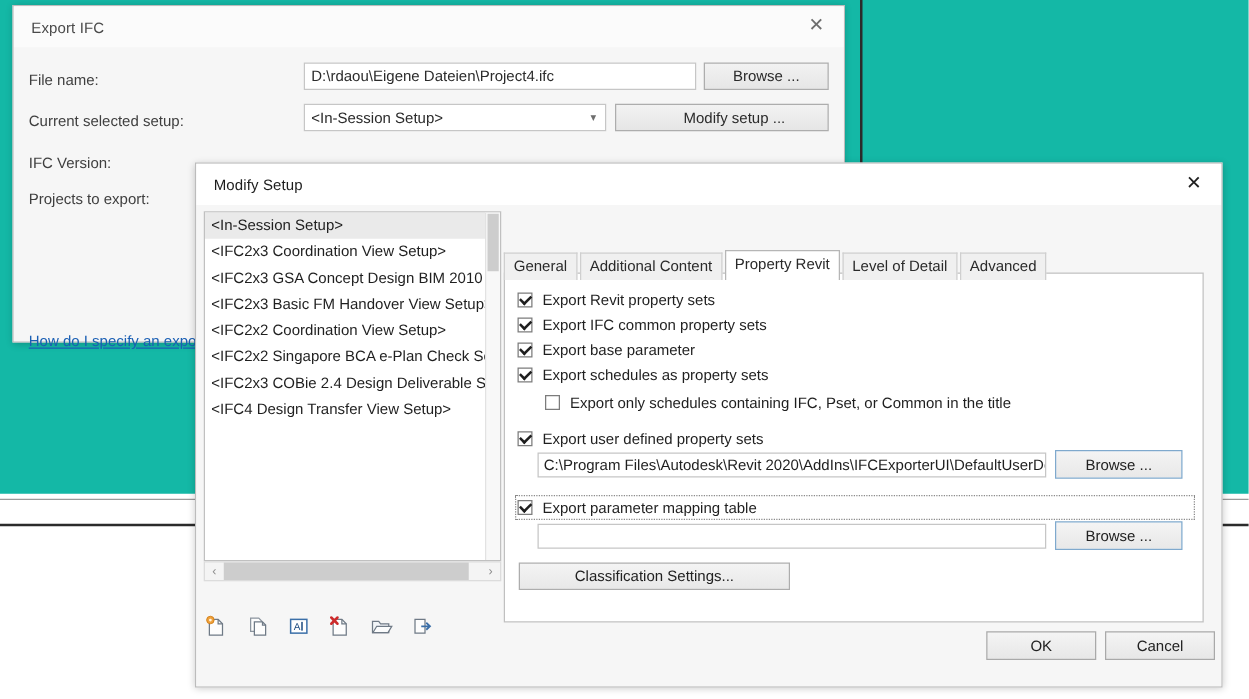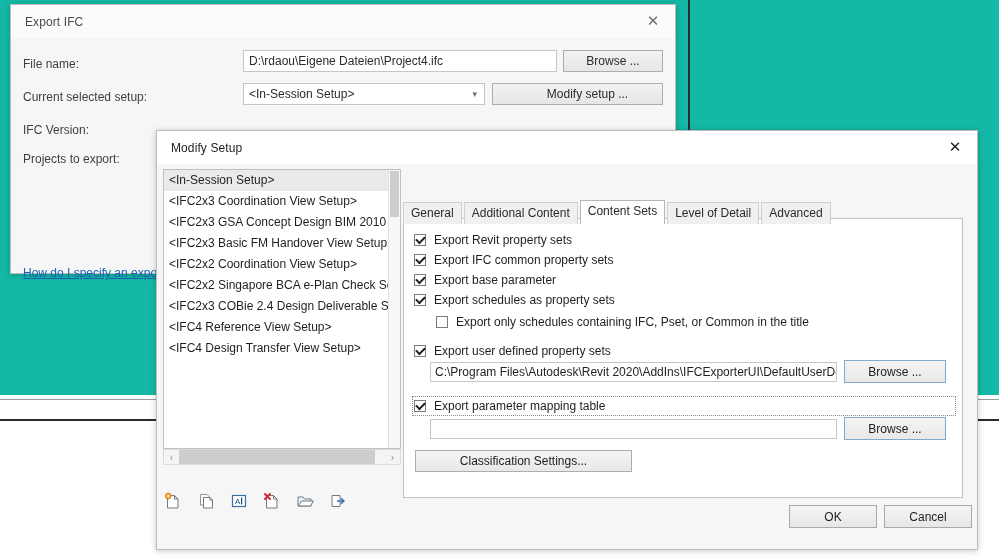--- a/index.html
+++ b/index.html
@@ -224,21 +224,20 @@
 
       <div id="setup-list">
         <div id="setup-items">
             <div class="setup-item selected">&lt;In-Session Setup&gt;</div>
             <div class="setup-item">&lt;IFC2x3 Coordination View Setup&gt;</div>
             <div class="setup-item">&lt;IFC2x3 GSA Concept Design BIM 2010 Setup&gt;</div>
             <div class="setup-item">&lt;IFC2x3 Basic FM Handover View Setup&gt;</div>
             <div class="setup-item">&lt;IFC2x2 Coordination View Setup&gt;</div>
             <div class="setup-item">&lt;IFC2x2 Singapore BCA e-Plan Check Setup&gt;</div>
             <div class="setup-item">&lt;IFC2x3 COBie 2.4 Design Deliverable Setup&gt;</div>
-            <div class="setup-item">&lt;IFC4 Reference View Setup&gt;</div>
             <div class="setup-item">&lt;IFC4 Design Transfer View Setup&gt;</div>
           </div>
         <div id="setup-vscroll">
           <div class="thumb"></div>
         </div>
       </div>
 
       <div id="setup-hscroll">
         <div class="arrow">‹</div>
         <div class="htrack">
@@ -287,21 +286,21 @@
           <svg width="20" height="20" viewBox="0 0 20 20">
             <path d="M4 4.5 h8 v11 h-8 z" fill="#fdfdfd" stroke="#6f7a86" stroke-width="1"></path>
             <path d="M9 10 h7 M13 7.2 l3 2.8 l-3 2.8" fill="none" stroke="#3b6fa8" stroke-width="1.4"></path>
           </svg>
         </div>
       </div>
 
       <div id="tabs">
           <div class="tab">General</div>
           <div class="tab">Additional Content</div>
-          <div class="tab active">Content Sets</div>
+          <div class="tab active">Property Revit</div>
           <div class="tab">Level of Detail</div>
           <div class="tab">Advanced</div>
         </div>
 
       <div id="tab-panel">
 
         <div class="pchk" style="left:10px; top:14px;">
           <span class="cbx checked"></span>
           <span class="txt">Export Revit property sets</span>
         </div>

